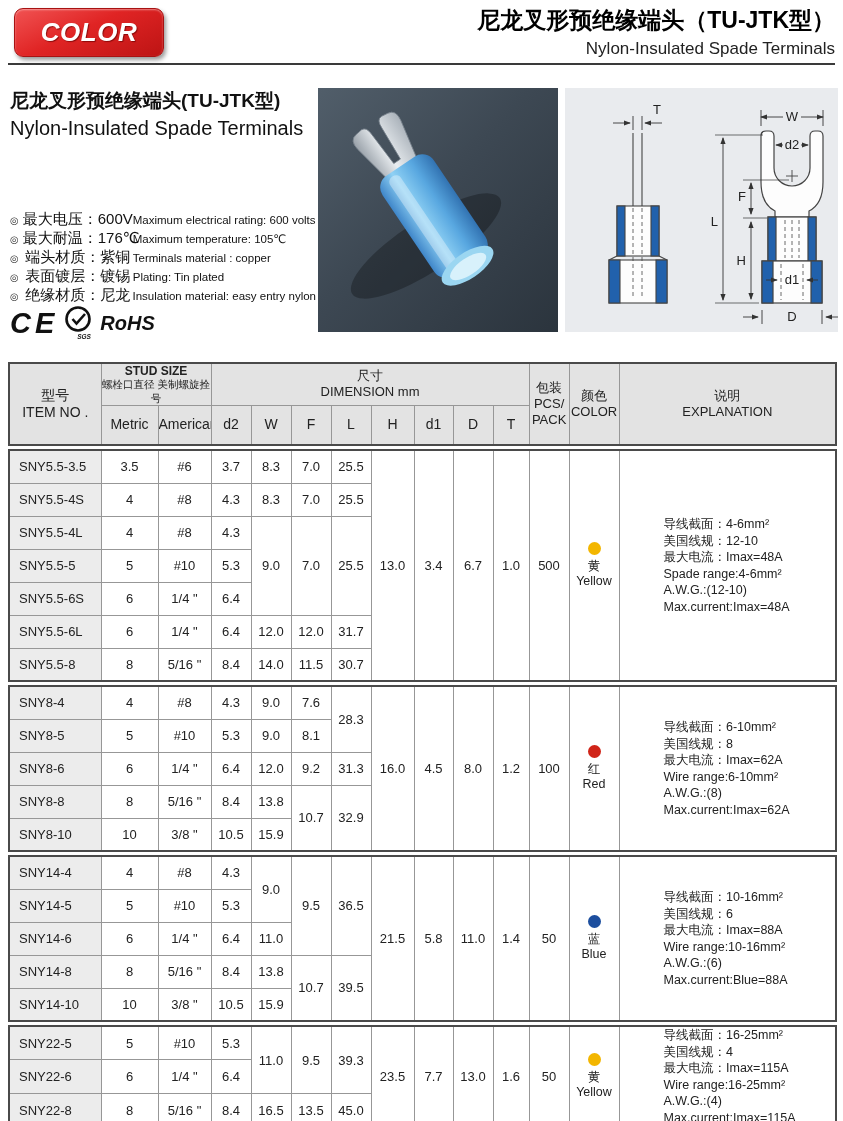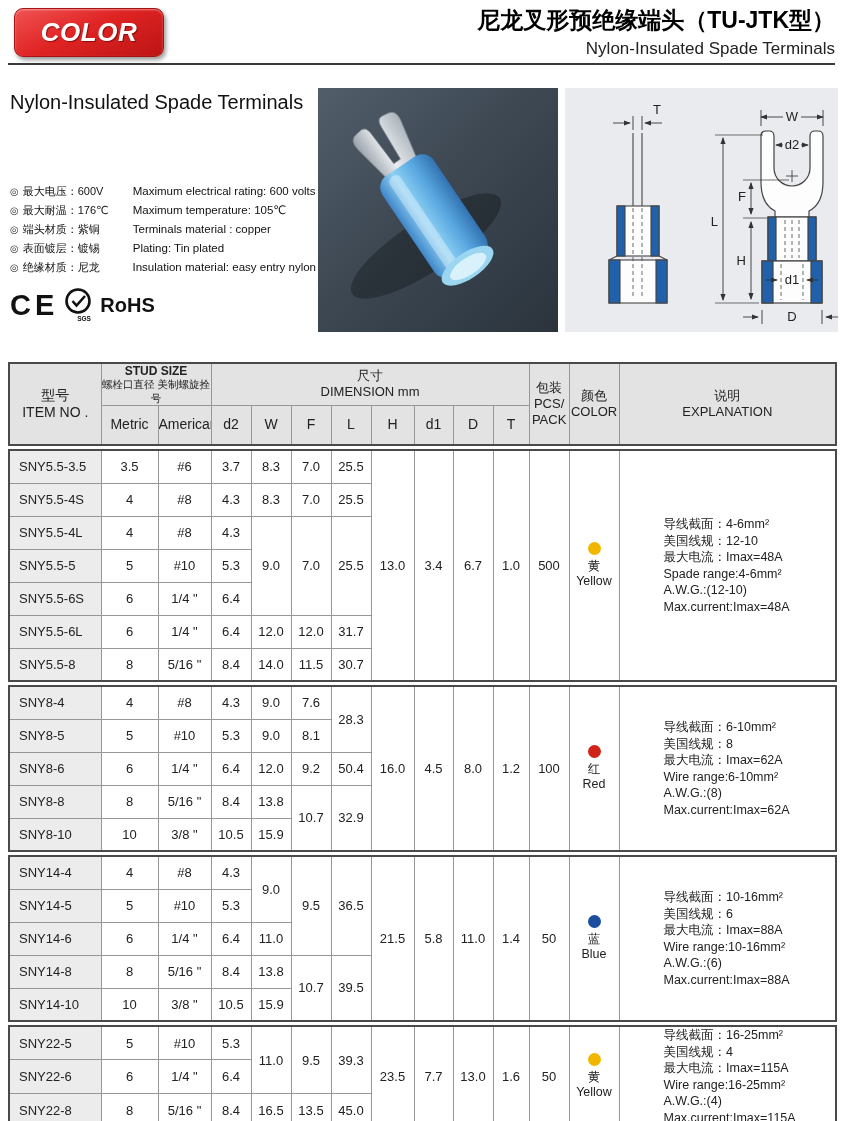--- a/index.html
+++ b/index.html
@@ -18,23 +18,23 @@
   .title-en{font-size:17px;color:#222;margin-top:3px;}
   .rule{position:absolute;left:8px;right:8px;top:63px;height:2px;background:#3a3a3a;}
 
   
   .info{position:absolute;left:10px;top:88px;width:306px;}
   .info-zh{font-size:19px;font-weight:bold;white-space:nowrap;}
   .info-en{font-size:20px;margin-top:3px;white-space:nowrap;}
   .specs{margin-top:70px;}
   .spec{display:flex;align-items:baseline;height:19px;white-space:nowrap;}
   .spec .bullet{font-size:10px;margin-right:4px;color:#333;}
-  .spec .zh{width:110px;font-size:11px;}
+  .spec .zh{width:110px;font-size:15px;text-align:center;}
   .spec .en{font-size:11.5px;color:#111;}
-  .certs{margin-top:8px;display:flex;align-items:center;gap:5px;}
+  .certs{display:flex;align-items:center;gap:5px;font-style:italic;}
   .ce{font-size:29px;font-weight:bold;letter-spacing:4px;}
   .rohs{font-size:20px;font-weight:bold;}
 
   
   .photo{position:absolute;left:318px;top:88px;width:240px;height:244px;}
   .photo svg{display:block;}
 
   
   .diagram{position:absolute;left:565px;top:88px;width:273px;height:244px;background:#e9ebee;}
   .diagram svg{display:block;}
@@ -64,20 +64,21 @@
 <div class="logo">
   <span>COLOR</span>
 </div>
 <div class="titles">
   <div class="title-zh">尼龙叉形预绝缘端头（TU-JTK型）</div>
   <div class="title-en">Nylon-Insulated Spade Terminals</div>
 </div>
 <div class="rule"></div>
 
 <div class="info">
+  <div class="info-zh">尼龙叉形预绝缘端头(TU-JTK型)</div>
   <div class="info-en">Nylon-Insulated Spade Terminals</div>
   <div class="specs">
     <div class="spec">
       <span class="bullet">◎</span>
       <span class="zh">最大电压：600V</span>
       <span class="en">Maximum electrical rating: 600 volts</span>
     </div>
     <div class="spec">
       <span class="bullet">◎</span>
       <span class="zh">最大耐温：176℃</span>
@@ -430,21 +431,21 @@
       <td>9.0</td>
       <td>8.1</td>
     </tr>
     <tr>
       <td class="item">SNY8-6</td>
       <td>6</td>
       <td>1/4 "</td>
       <td>6.4</td>
       <td>12.0</td>
       <td>9.2</td>
-      <td>50.4</td>
+      <td>31.3</td>
     </tr>
     <tr>
       <td class="item">SNY8-8</td>
       <td>8</td>
       <td>5/16 "</td>
       <td>8.4</td>
       <td>13.8</td>
       <td rowspan="2">10.7</td>
       <td rowspan="2">32.9</td>
     </tr>
@@ -493,21 +494,21 @@
         <span class="dot" style="background-color: rgb(28, 78, 158);"></span>
         <div>蓝</div>
         <div>Blue</div>
       </td>
       <td rowspan="5" class="expl">
         <div>导线截面：10-16mm²</div>
             <div>美国线规：6</div>
         <div>最大电流：Imax=88A</div>
             <div>Wire range:10-16mm²</div>
         <div>A.W.G.:(6)</div>
-            <div>Max.current:Imax=88A</div>
+            <div>Max.current:Blue=88A</div>
       </td>
     </tr>
     <tr>
       <td class="item">SNY14-5</td>
       <td>5</td>
       <td>#10</td>
       <td>5.3</td>
     </tr>
     <tr>
       <td class="item">SNY14-6</td>

